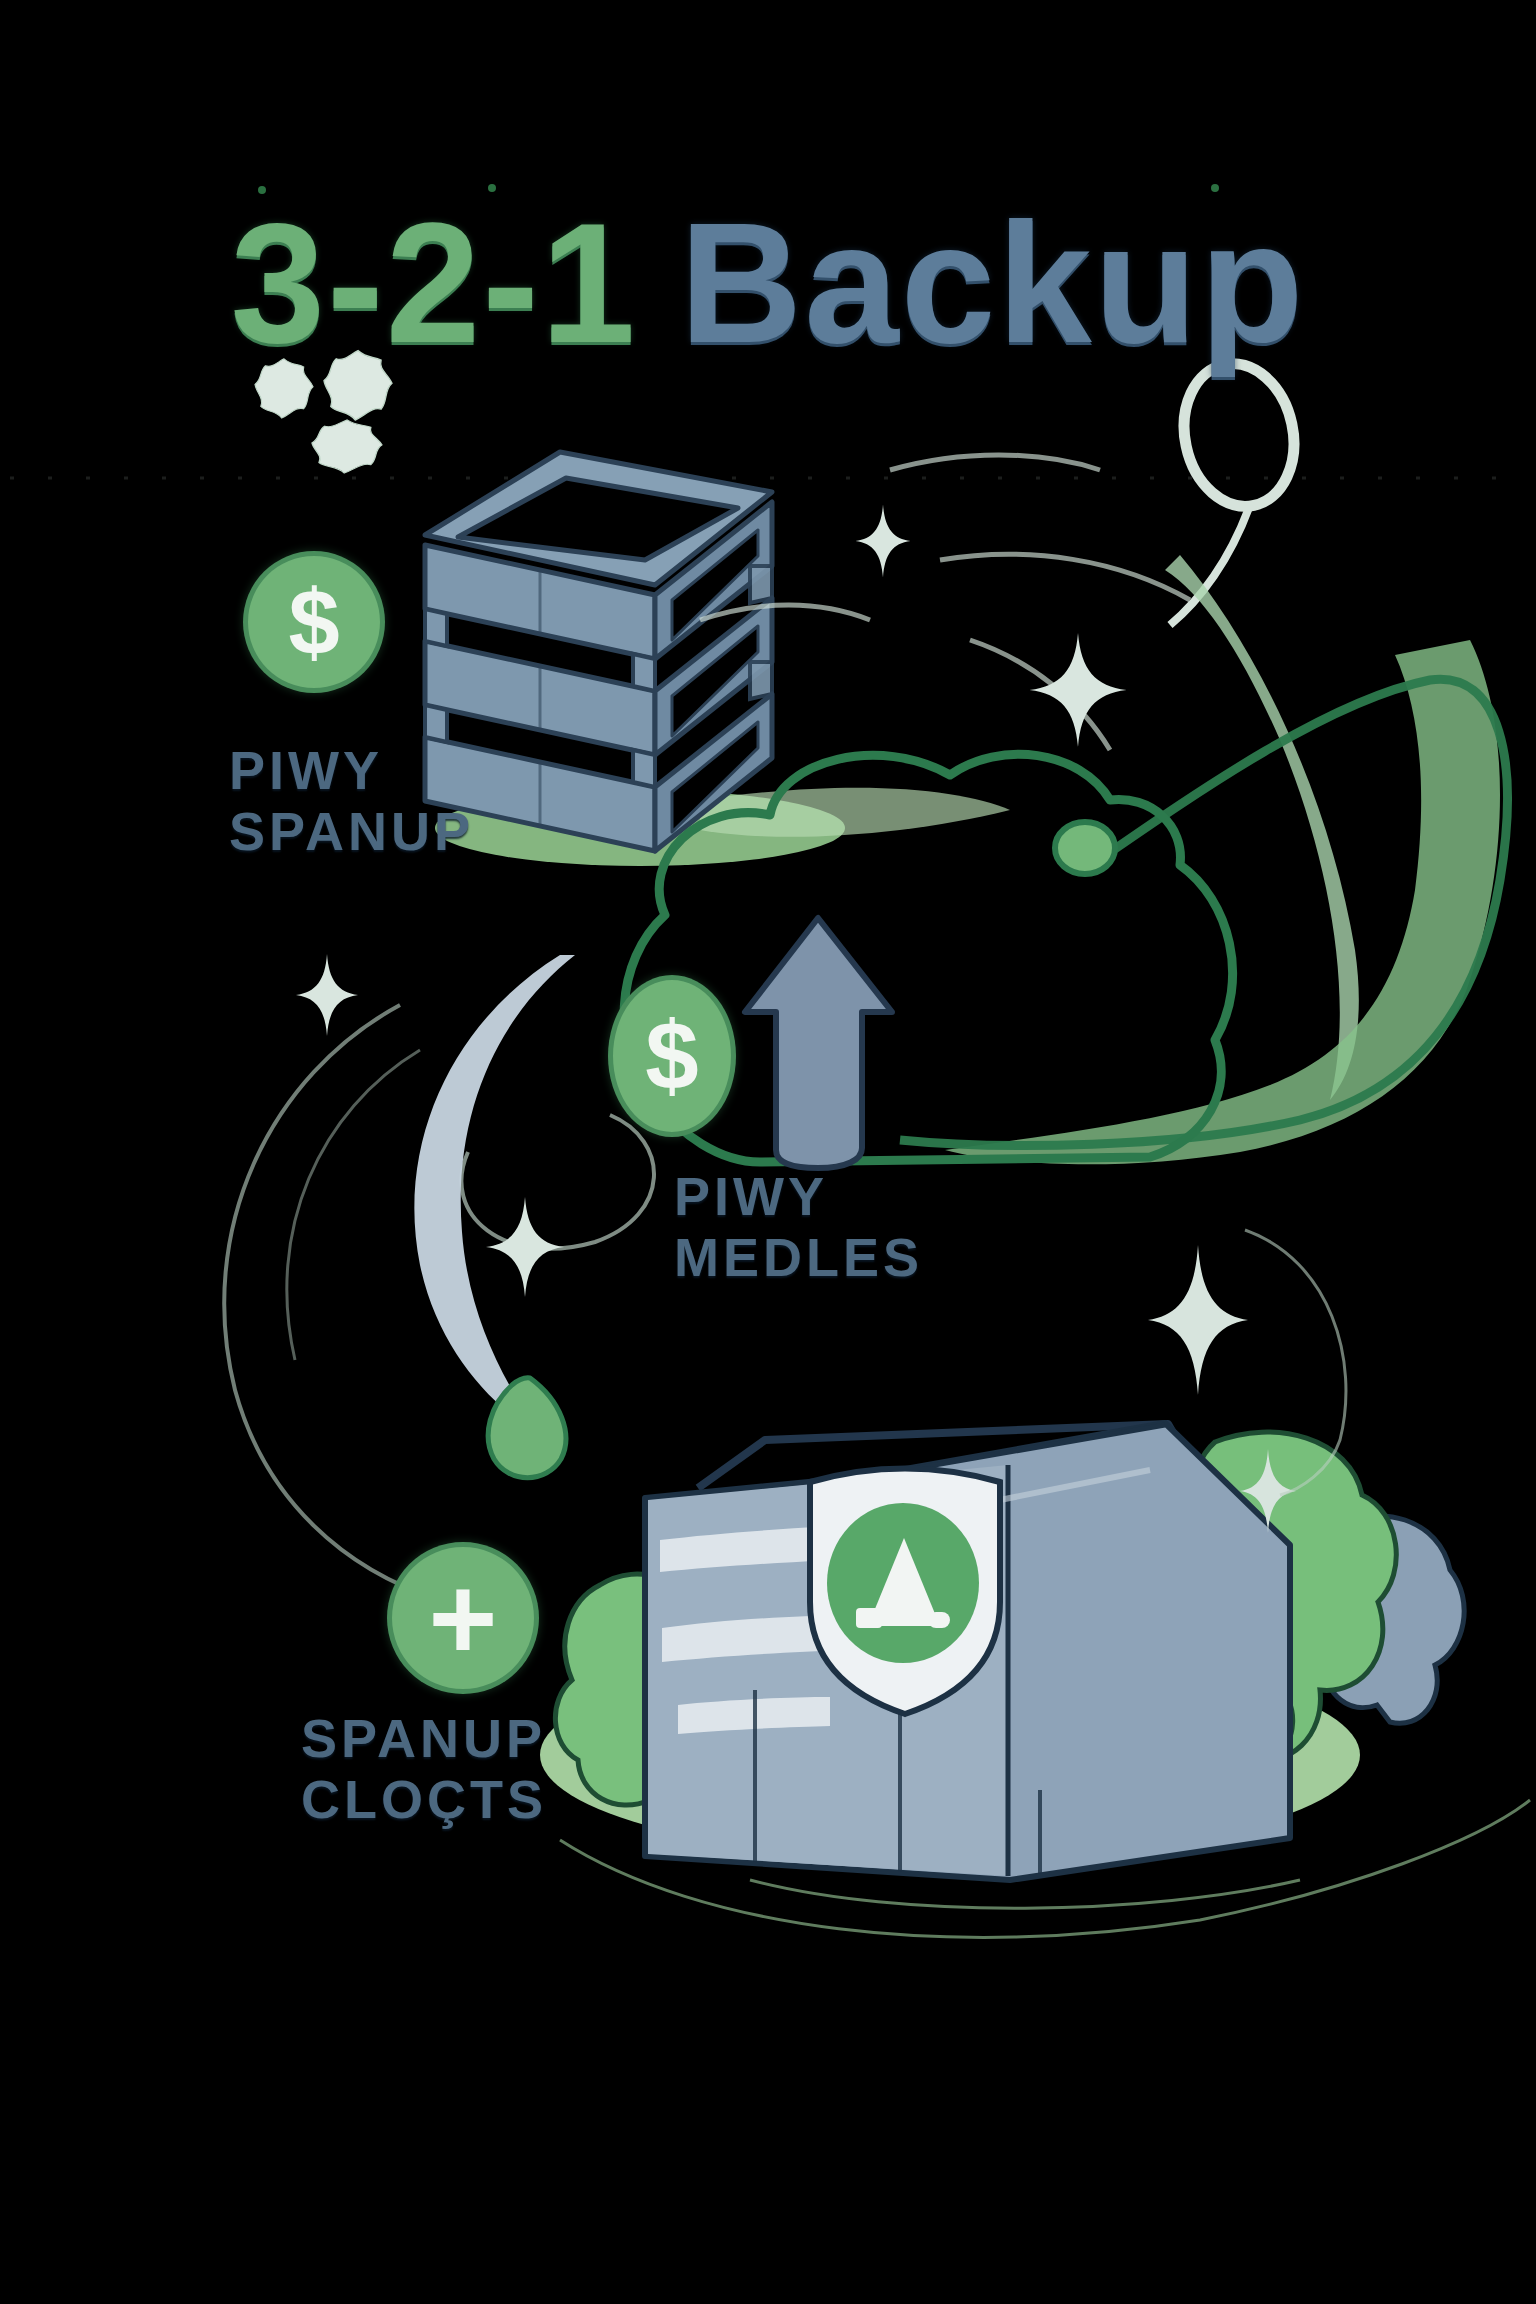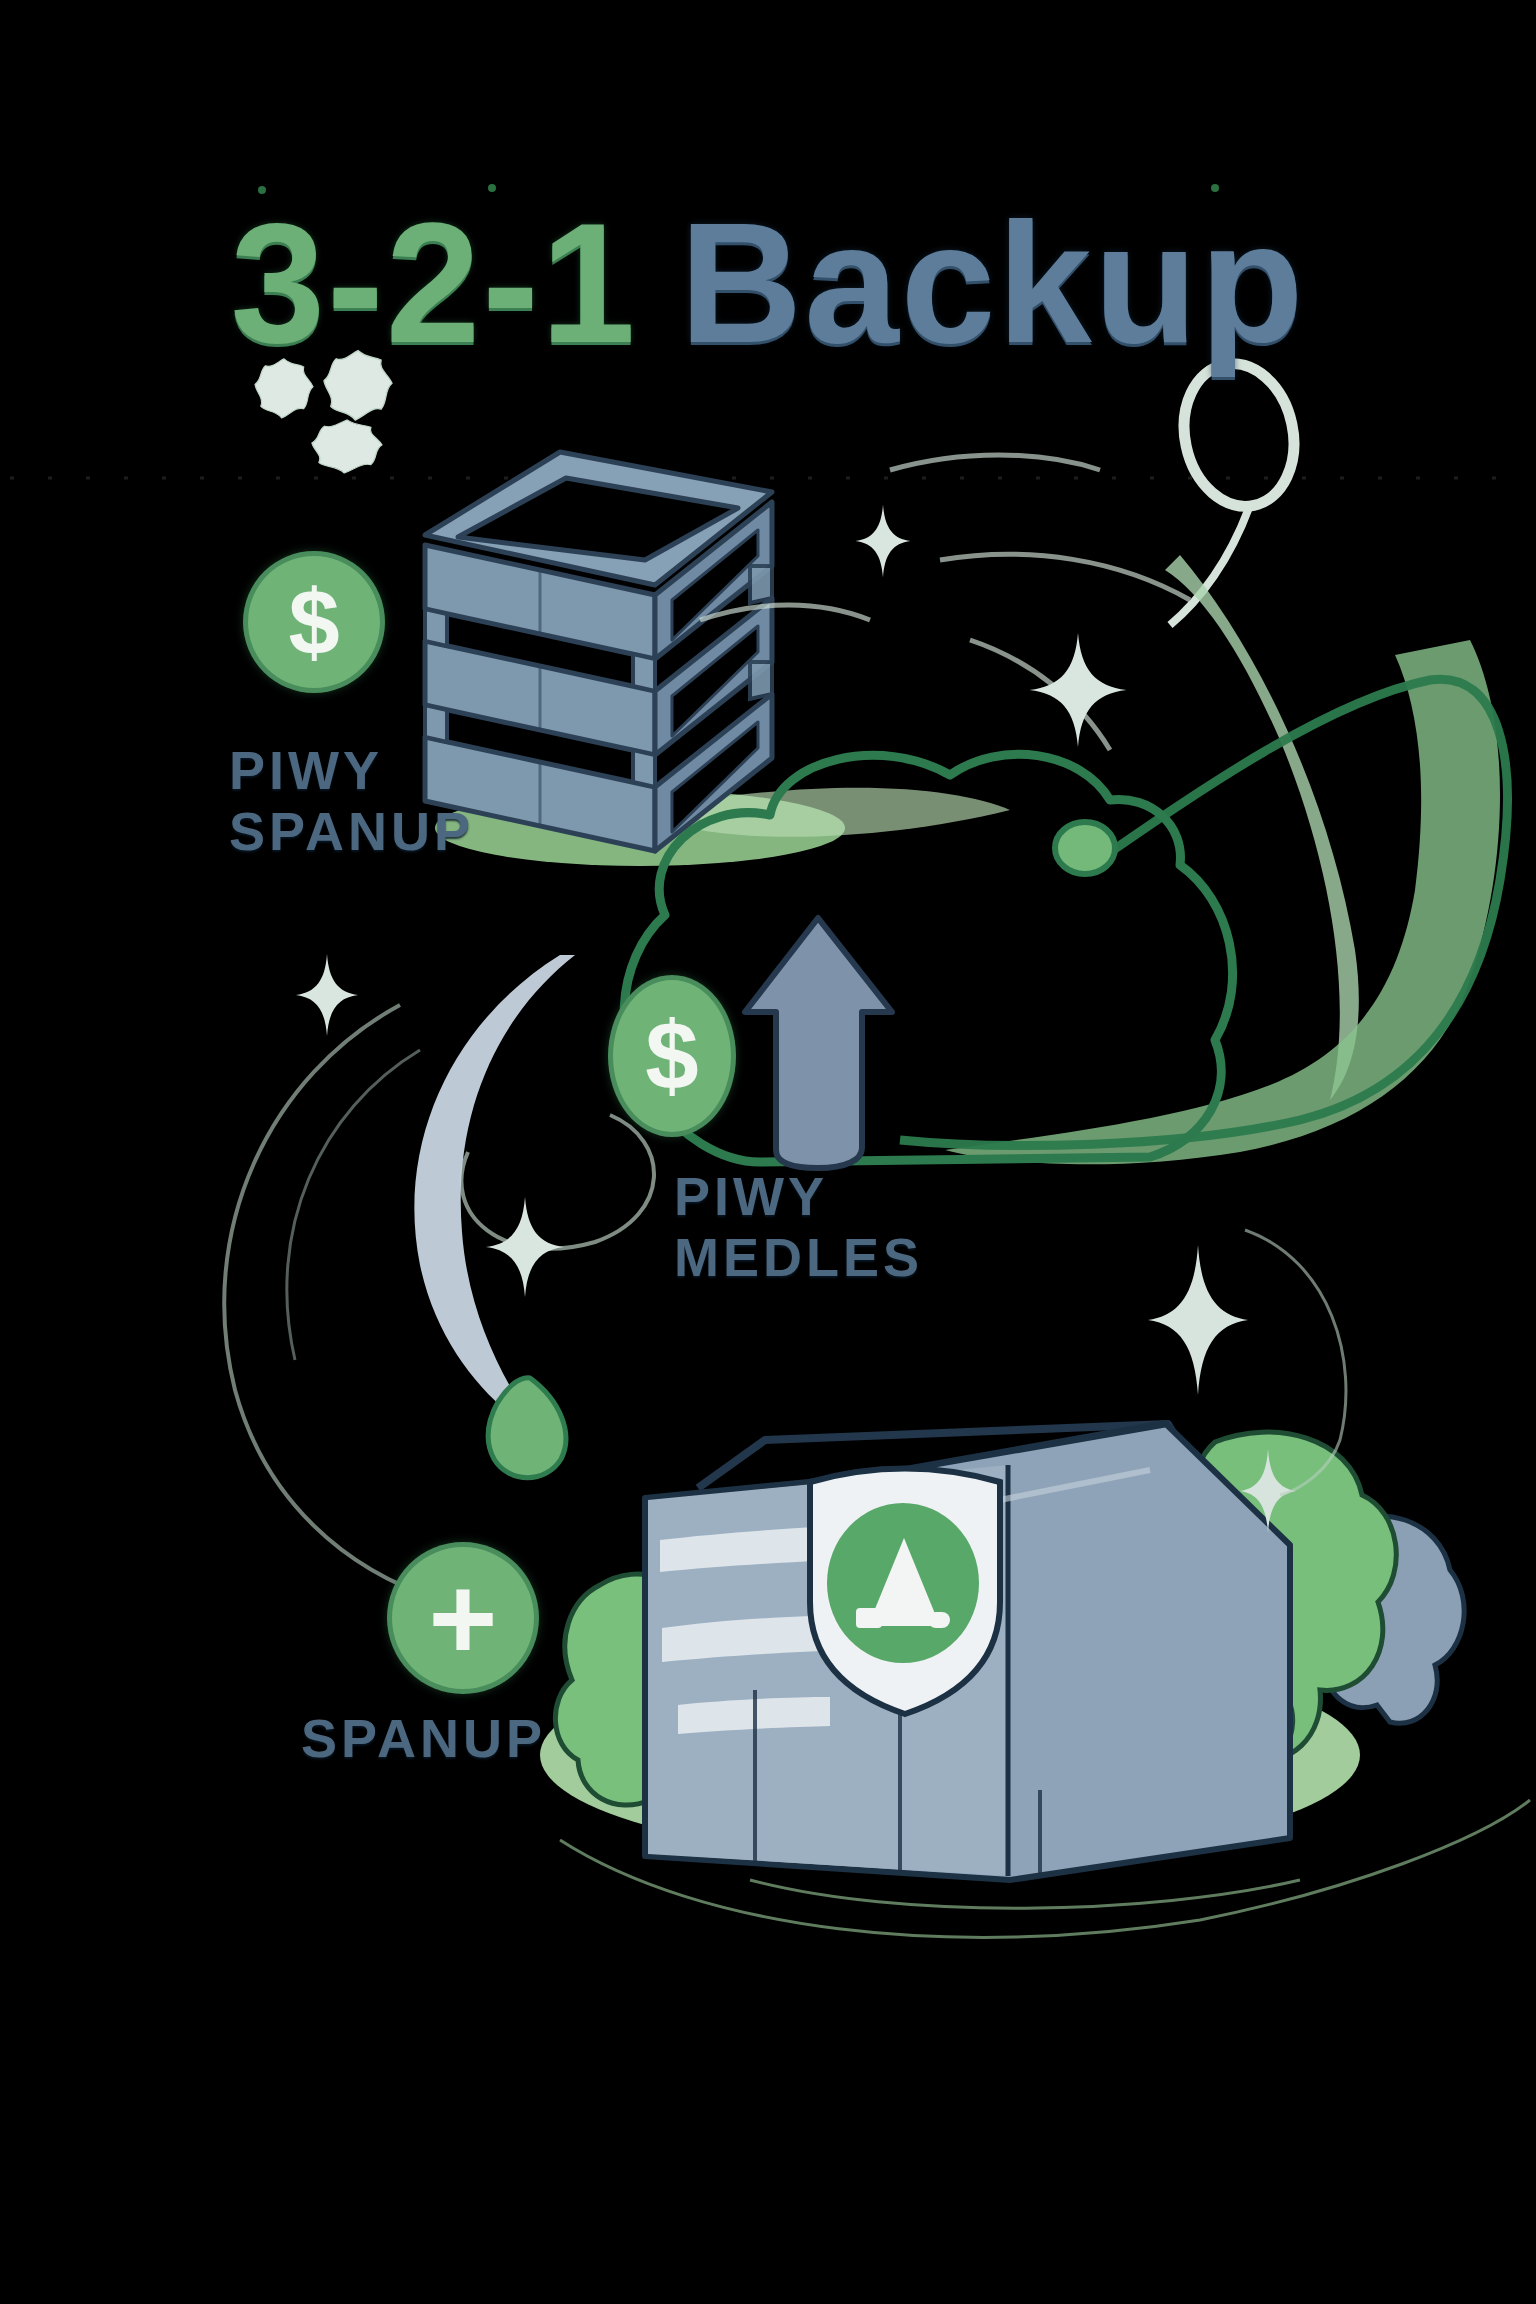--- a/index.html
+++ b/index.html
@@ -213,15 +213,16 @@
 <div class="label label-copies">
   <div>PIWY</div>
   <div>SPANUP</div>
 </div>
 <div class="label label-media">
   <div>PIWY</div>
   <div>MEDLES</div>
 </div>
 <div class="label label-offsite">
   <div>SPANUP</div>
+  <div>CLOÇTS</div>
 </div>
 
 </div>
 
 </body></html>

